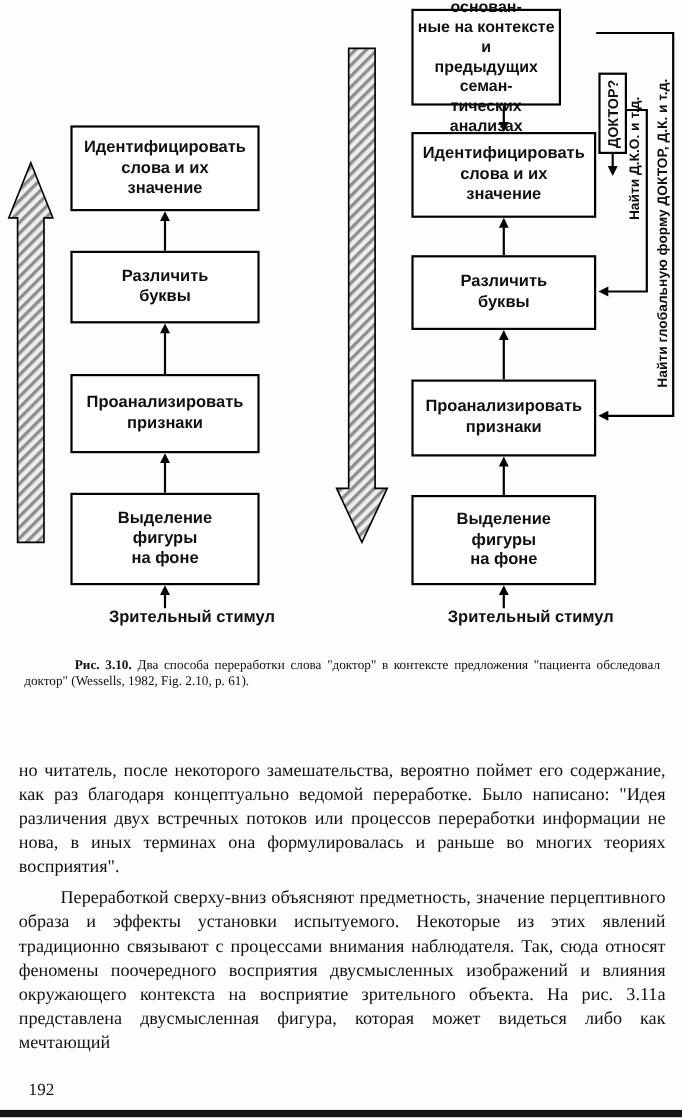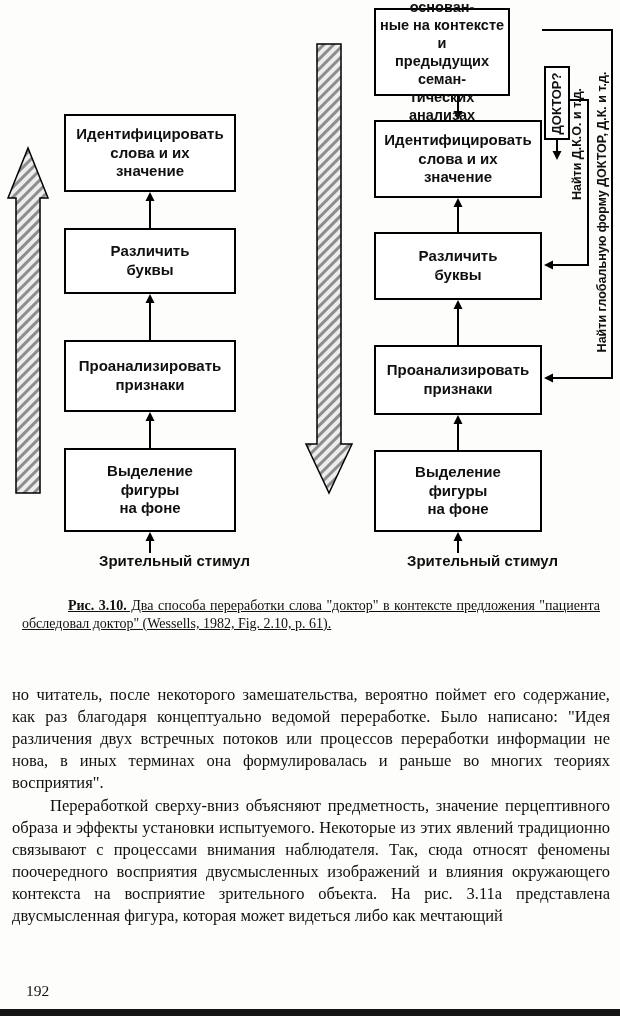--- a/index.html
+++ b/index.html
@@ -18,24 +18,24 @@
   #rb4{left:374px;top:450px;width:168px;height:82px;}
   .stim{position:absolute;width:200px;text-align:right;font:bold 15px "Liberation Sans",sans-serif;}
   #stim-left{left:50px;top:552px;}
   #stim-right{left:358px;top:552px;}
   .vwrap{position:absolute;display:flex;align-items:center;justify-content:center;}
   .vwrap>span{transform:rotate(-90deg);white-space:nowrap;font:bold 12.5px "Liberation Sans",sans-serif;}
   #doctor-box{left:544px;top:66px;width:26px;height:74px;border:2px solid #000;box-sizing:border-box;background:#fff;}
   #doctor-box>span{font-size:13px;}
   #find-dko{left:564px;top:78px;width:26px;height:132px;}
   #find-global{left:590px;top:38px;width:24px;height:348px;}
-  #caption{position:absolute;left:22px;top:597px;width:578px;font-size:14px;line-height:1.28;text-align:justify;text-indent:46px;text-decoration:underline;}
+  #caption{position:absolute;left:22px;top:597px;width:578px;font-size:12px;line-height:1.28;text-align:justify;text-indent:46px;}
   #caption .cap-label{font-weight:bold;}
   #bodytext{position:absolute;left:12px;top:684px;width:598px;font-size:16.5px;line-height:1.34;text-align:justify;}
-  #bodytext p{margin:0;}
+  #bodytext p{margin:5px;}
   #para2{text-indent:38px;}
   #pagenum{position:absolute;left:26px;top:982px;font-size:15.5px;}
   #bottom-edge{position:absolute;left:0;top:1009px;width:620px;height:7px;background:#161616;}
 </style>
 </head>
 <body>
 
 <div id="page">
 
   <div id="fig">

